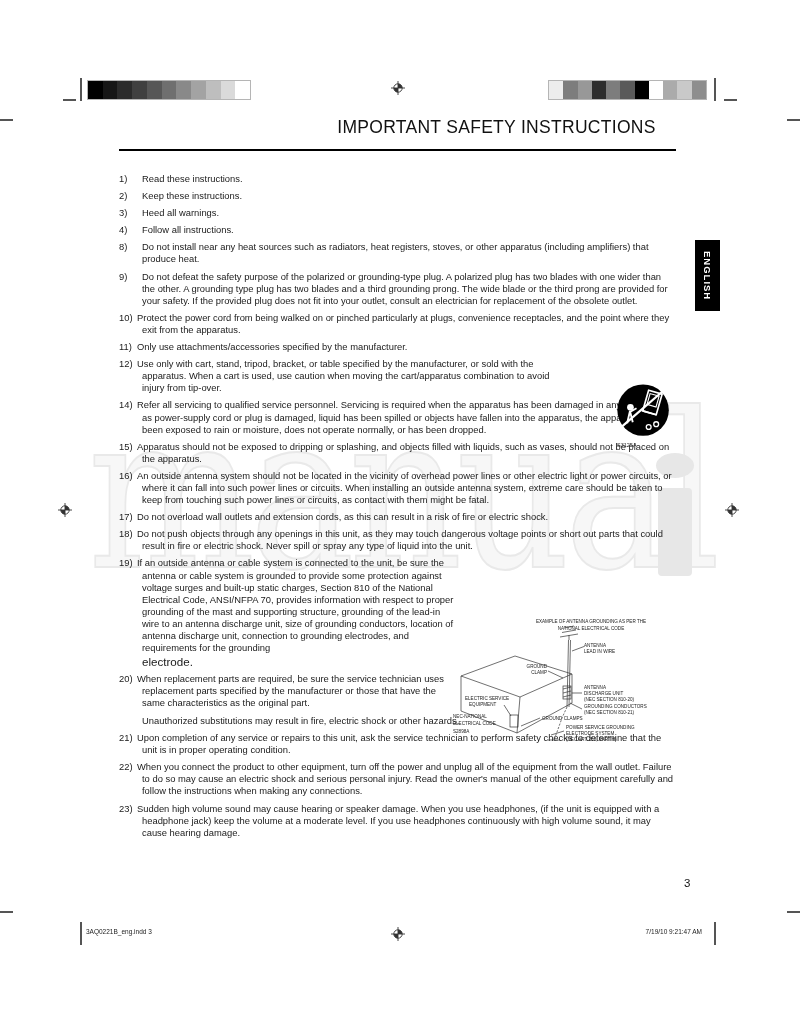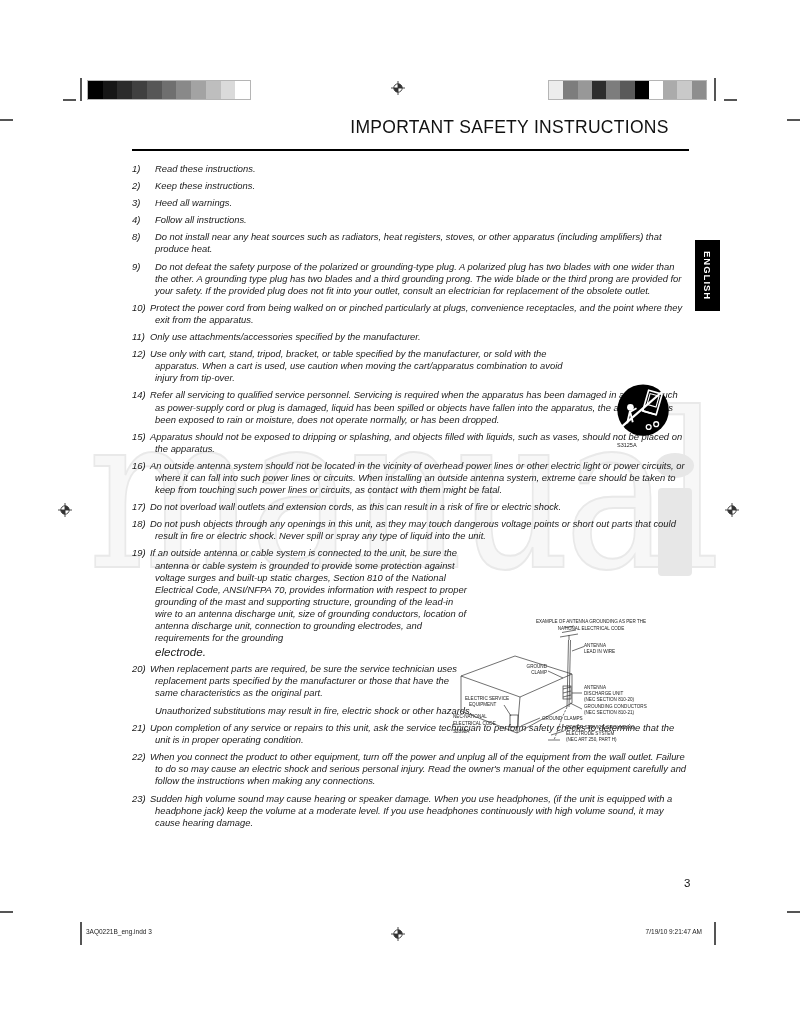--- a/index.html
+++ b/index.html
@@ -20,25 +20,25 @@
   .watermark{position:absolute;left:88px;top:385px;z-index:1;line-height:1;
              font-family:"DejaVu Serif",serif;font-size:215px;letter-spacing:-7px;
              color:#f7f7f7;-webkit-text-stroke:2px #e9e9e9;
              transform:scaleX(0.82);transform-origin:left top;white-space:nowrap;}
   .wm-dot{position:absolute;left:656px;top:453px;width:38px;height:25px;border-radius:50%;
           background:#e7e7e7;z-index:1;}
   .wm-bar{position:absolute;left:658px;top:488px;width:34px;height:88px;border-radius:4px;
           background:#e7e7e7;z-index:1;}
 
   
-  .content{position:absolute;left:132px;top:0;width:557px;z-index:2;}
+  .content{position:absolute;left:119px;top:0;width:557px;z-index:2;}
   .title{margin:0;padding-top:117px;padding-left:198px;text-align:center;white-space:nowrap;
          font-size:17.5px;font-weight:400;letter-spacing:0.3px;color:#111;}
   .rule{height:0;border-top:2.4px solid #000;margin-top:11px;}
-  .list{margin-top:12px;font-style:italic;}
+  .list{margin-top:22px;}
   .item{margin-bottom:5px;}
   .line{margin:0;font-size:9.4px;line-height:12.1px;padding-left:23px;text-indent:-23px;
         box-sizing:border-box;}
   .num{display:inline-block;width:23px;text-indent:0;}
   .num.w2{width:18px;}
   .item.beside-icon .line{padding-right:118px;}
   .item.narrow .line{width:335px;}
   .line.big{font-size:11.6px;line-height:13px;text-indent:0;margin-top:1px;}
   .para2{margin:5.5px 0 0 0;font-size:9.4px;line-height:12.1px;padding-left:23px;}
 

